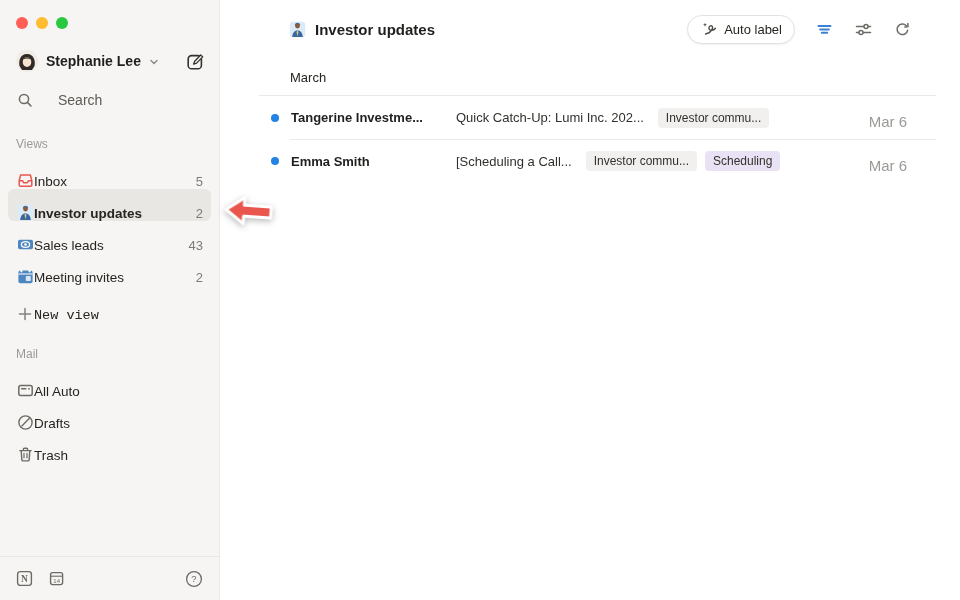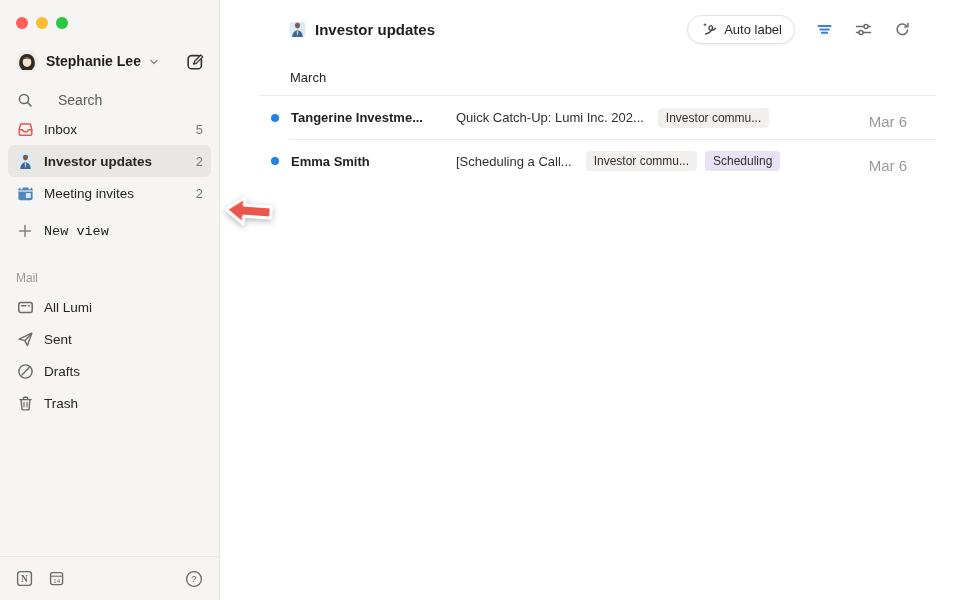--- a/index.html
+++ b/index.html
@@ -17,21 +17,21 @@
   .profile-row { display:flex; align-items:center; gap:8px; padding:0 14px 0 16px; margin-top:19px; height:26px; }
   .avatar { width:22px; height:22px; border-radius:50%; overflow:hidden; flex:0 0 auto; background:#f1ede6; }
   .profile-name { font-size:14px; font-weight:700; color:#201f1d; }
   .chev { display:flex; margin-top:2px; }
   .compose { margin-left:auto; display:flex; cursor:pointer; }
 
   .search-row { display:flex; align-items:center; gap:24px; padding:0 16px; margin-top:13px; height:26px; cursor:pointer; }
   .search-label { font-size:14px; color:#5d5b56; }
 
   .section-label { font-size:12px; color:#9b9a97; padding:0 16px; margin-top:24px; margin-bottom:6px; }
-  .side-item { display:flex; align-items:center; gap:10px; height:32px; margin:0 8px; padding:0 8px; border-radius:6px; cursor:pointer; }
+  .side-item { display:flex; align-items:flex-end; height:32px; margin:0 8px; padding:0 8px; border-radius:6px; cursor:pointer; }
   .side-item.selected { background:var(--selected-bg,#e8e7e4); }
   .side-item.selected .side-label { font-weight:700; }
   .side-item.gap-top { margin-top:6px;font-family:Liberation Mono, monospace; }
   .side-label { font-size:13.5px; color:#26251f; white-space:nowrap; }
   .side-count { margin-left:auto; font-size:13px; color:#7c7b76; }
   .icon { display:flex; align-items:center; justify-content:center; width:18px; height:18px; flex:0 0 auto; }
 
   .sidebar-footer { margin-top:auto; border-top:1px solid #e9e8e5; height:44px; display:flex; align-items:center; padding:0 16px; }
   .footer-left { display:flex; align-items:center; gap:15px; }
   .footer-right { margin-left:auto; display:flex; align-items:center; }
@@ -106,20 +106,21 @@
       <span class="icon icon-slot">
           <svg width="16" height="16" viewBox="0 0 16 16" fill="none">
             <circle cx="7" cy="7" r="4.6" stroke="#6d6b66" stroke-width="1.5"></circle>
             <path d="M10.4 10.4L14 14" stroke="#6d6b66" stroke-width="1.5" stroke-linecap="round"></path>
           </svg>
         </span>
       <span class="search-label">Search</span>
     </div>
 
     <div id="sidebar-sections">
+        <div class="section-label">Views</div>
         <div class="side-item">
           <span class="icon">
             <svg width="17" height="17" viewBox="0 0 17 17" fill="none">
               <path d="M3.6 3h9.8l1.4 5.6V13a1.2 1.2 0 0 1-1.2 1.2H3.4A1.2 1.2 0 0 1 2.2 13V8.6L3.6 3z" stroke="#e8564e" stroke-width="1.5" stroke-linejoin="round"></path>
               <path d="M2.2 8.8h3.4l1 1.9h3.8l1-1.9h3.4" stroke="#e8564e" stroke-width="1.5" stroke-linejoin="round"></path>
             </svg>
           </span>
           <span class="side-label">Inbox</span>
           <span class="side-count">5</span>
         </div>
@@ -132,20 +133,31 @@
               <path d="M3.2 16c.4-4.2 2-6.6 5.3-6.6s4.9 2.4 5.3 6.6z" fill="#39679f"></path>
               <path d="M8.5 9.4l-1 1.5 1 4.6 1-4.6z" fill="#e8c87a"></path>
             </svg>
           </span>
           <span class="side-label">Investor updates</span>
           <span class="side-count">2</span>
         </div>
         <div class="side-item">
           <span class="icon">
             <svg width="17" height="17" viewBox="0 0 17 17">
+              <rect x="1" y="3.8" width="15" height="9.4" rx="1.8" fill="#4e86c0"></rect>
+              <ellipse cx="8.5" cy="8.5" rx="4.1" ry="2.9" fill="none" stroke="#fff" stroke-width="1.3"></ellipse>
+              <circle cx="8.5" cy="8.5" r="1.3" fill="#fff"></circle>
+            </svg>
+          </span>
+          <span class="side-label">Sales leads</span>
+          <span class="side-count">43</span>
+        </div>
+        <div class="side-item">
+          <span class="icon">
+            <svg width="17" height="17" viewBox="0 0 17 17">
               <rect x="1.4" y="2.6" width="14.2" height="12.6" rx="2" fill="#4e86c0"></rect>
               <rect x="3.4" y="1.4" width="2" height="3" rx="0.8" fill="#fff"></rect>
               <rect x="11.6" y="1.4" width="2" height="3" rx="0.8" fill="#fff"></rect>
               <rect x="1.4" y="5.4" width="14.2" height="1.2" fill="#fff" opacity="0.85"></rect>
               <rect x="8.8" y="8" width="5" height="5" rx="0.8" fill="#d9e7f6"></rect>
             </svg>
           </span>
           <span class="side-label">Meeting invites</span>
           <span class="side-count">2</span>
         </div>
@@ -159,30 +171,21 @@
         </div>
         <div class="section-label">Mail</div>
         <div class="side-item">
           <span class="icon">
             <svg width="17" height="17" viewBox="0 0 17 17" fill="none">
               <rect x="1.8" y="3.4" width="13.4" height="10.2" rx="2" stroke="#6d6b66" stroke-width="1.5"></rect>
               <path d="M4.6 6.8h4.2" stroke="#6d6b66" stroke-width="1.5" stroke-linecap="round"></path>
               <circle cx="12" cy="6.8" r="0.9" fill="#6d6b66"></circle>
             </svg>
           </span>
-          <span class="side-label">All Lumi</span>
-        </div>
-        <div class="side-item">
-          <span class="icon">
-            <svg width="17" height="17" viewBox="0 0 17 17" fill="none">
-              <path d="M2 8.1L14.8 2.2 10.4 14.6 7.8 9.7 2 8.1z" stroke="#6d6b66" stroke-width="1.4" stroke-linejoin="round"></path>
-              <path d="M7.8 9.7l7-7.5" stroke="#6d6b66" stroke-width="1.4"></path>
-            </svg>
-          </span>
-          <span class="side-label">Sent</span>
+          <span class="side-label">All Auto</span>
         </div>
         <div class="side-item">
           <span class="icon">
             <svg width="17" height="17" viewBox="0 0 17 17" fill="none">
               <circle cx="8.5" cy="8.5" r="6.6" stroke="#6d6b66" stroke-width="1.4"></circle>
               <path d="M4.9 12.1L12.2 4.6" stroke="#6d6b66" stroke-width="1.4" stroke-linecap="round"></path>
             </svg>
           </span>
           <span class="side-label">Drafts</span>
         </div>

